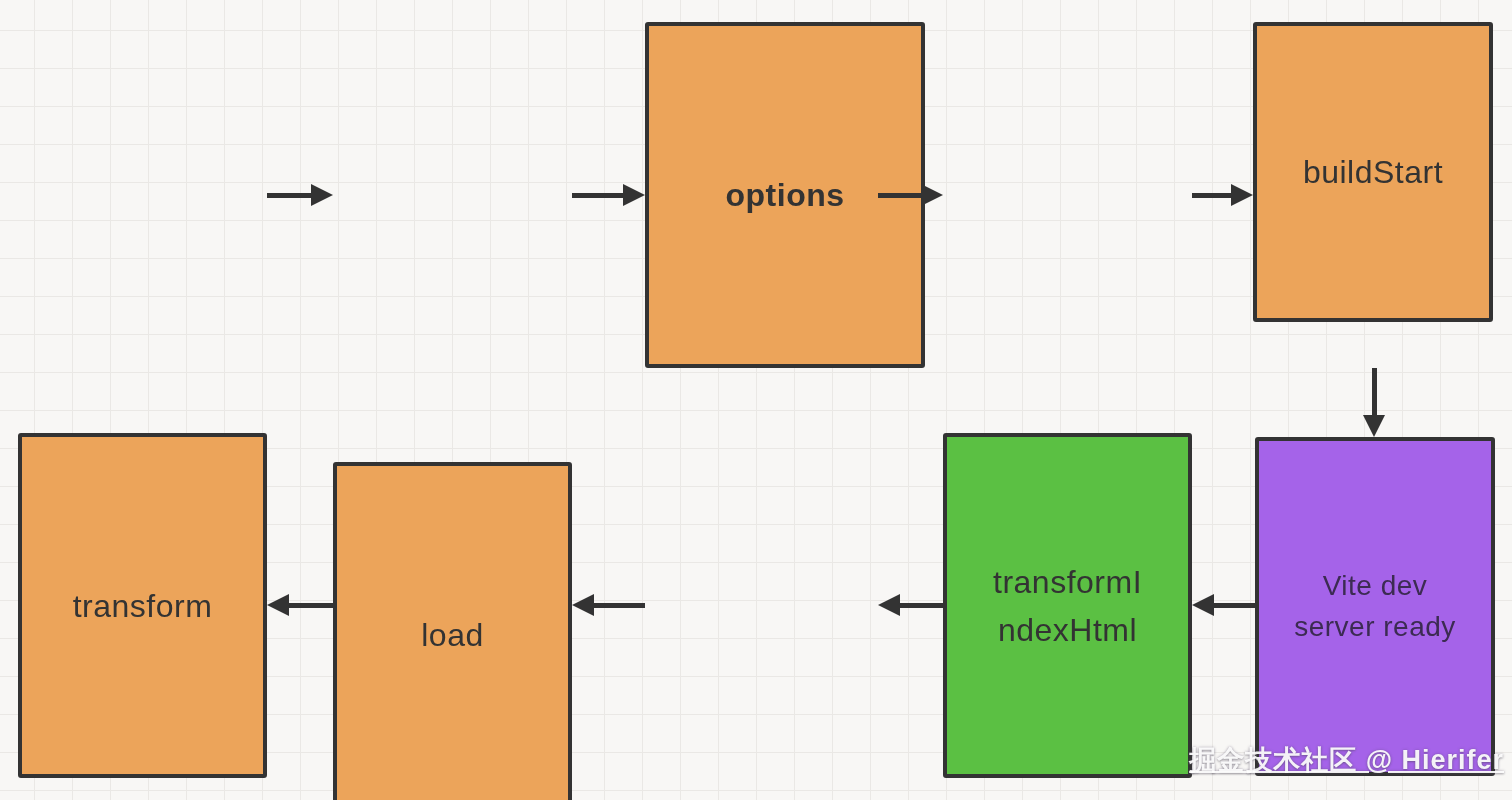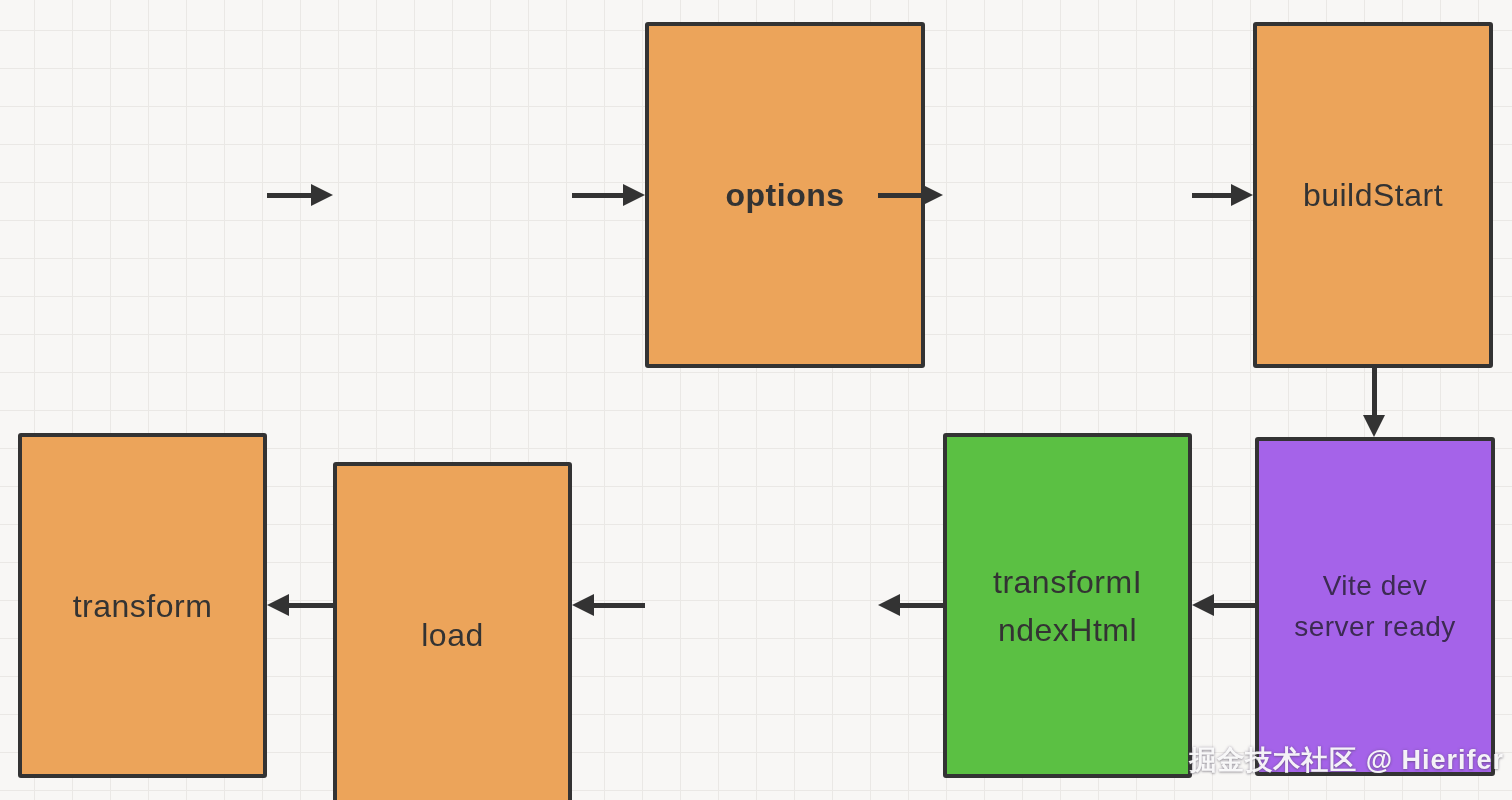--- a/index.html
+++ b/index.html
@@ -84,35 +84,36 @@
   .watermark {
     position: absolute;
     right: 8px;
     bottom: 22px;
     font-size: 27px;
     font-weight: bold;
     letter-spacing: 1px;
     color: rgba(255, 255, 255, 0.92);
     text-shadow: 0 0 3px rgba(90, 80, 110, 0.45), 0 1px 2px rgba(60, 60, 60, 0.35);
     z-index: 10;
+    text-decoration: underline;
   }
 </style>
 </head>
 <body>
 
 <div class="canvas">
 
 
 
   <div class="node orange" style="left: 645px; top: 22px; width: 280px; height: 346px; background-color: rgb(236, 164, 90); font-weight: bold;">
     <span class="node-label">options</span>
   </div>
 
 
-  <div class="node orange" style="left: 1253px; top: 22px; width: 240px; height: 346px; background-color: rgb(236, 164, 90);">
+  <div class="node orange" style="left: 1253px; top: 22px; width: 240px; height: 300px; background-color: rgb(236, 164, 90);">
     <span class="node-label">buildStart</span>
   </div>
 
   <div class="node orange" style="left: 18px; top: 433px; width: 249px; height: 345px; background-color: rgb(236, 164, 90);">
     <span class="node-label">transform</span>
   </div>
 
   <div class="node orange" style="left: 333px; top: 433px; width: 239px; height: 345px; background-color: rgb(236, 164, 90); margin-top: 29px;">
     <span class="node-label">load</span>
   </div>

